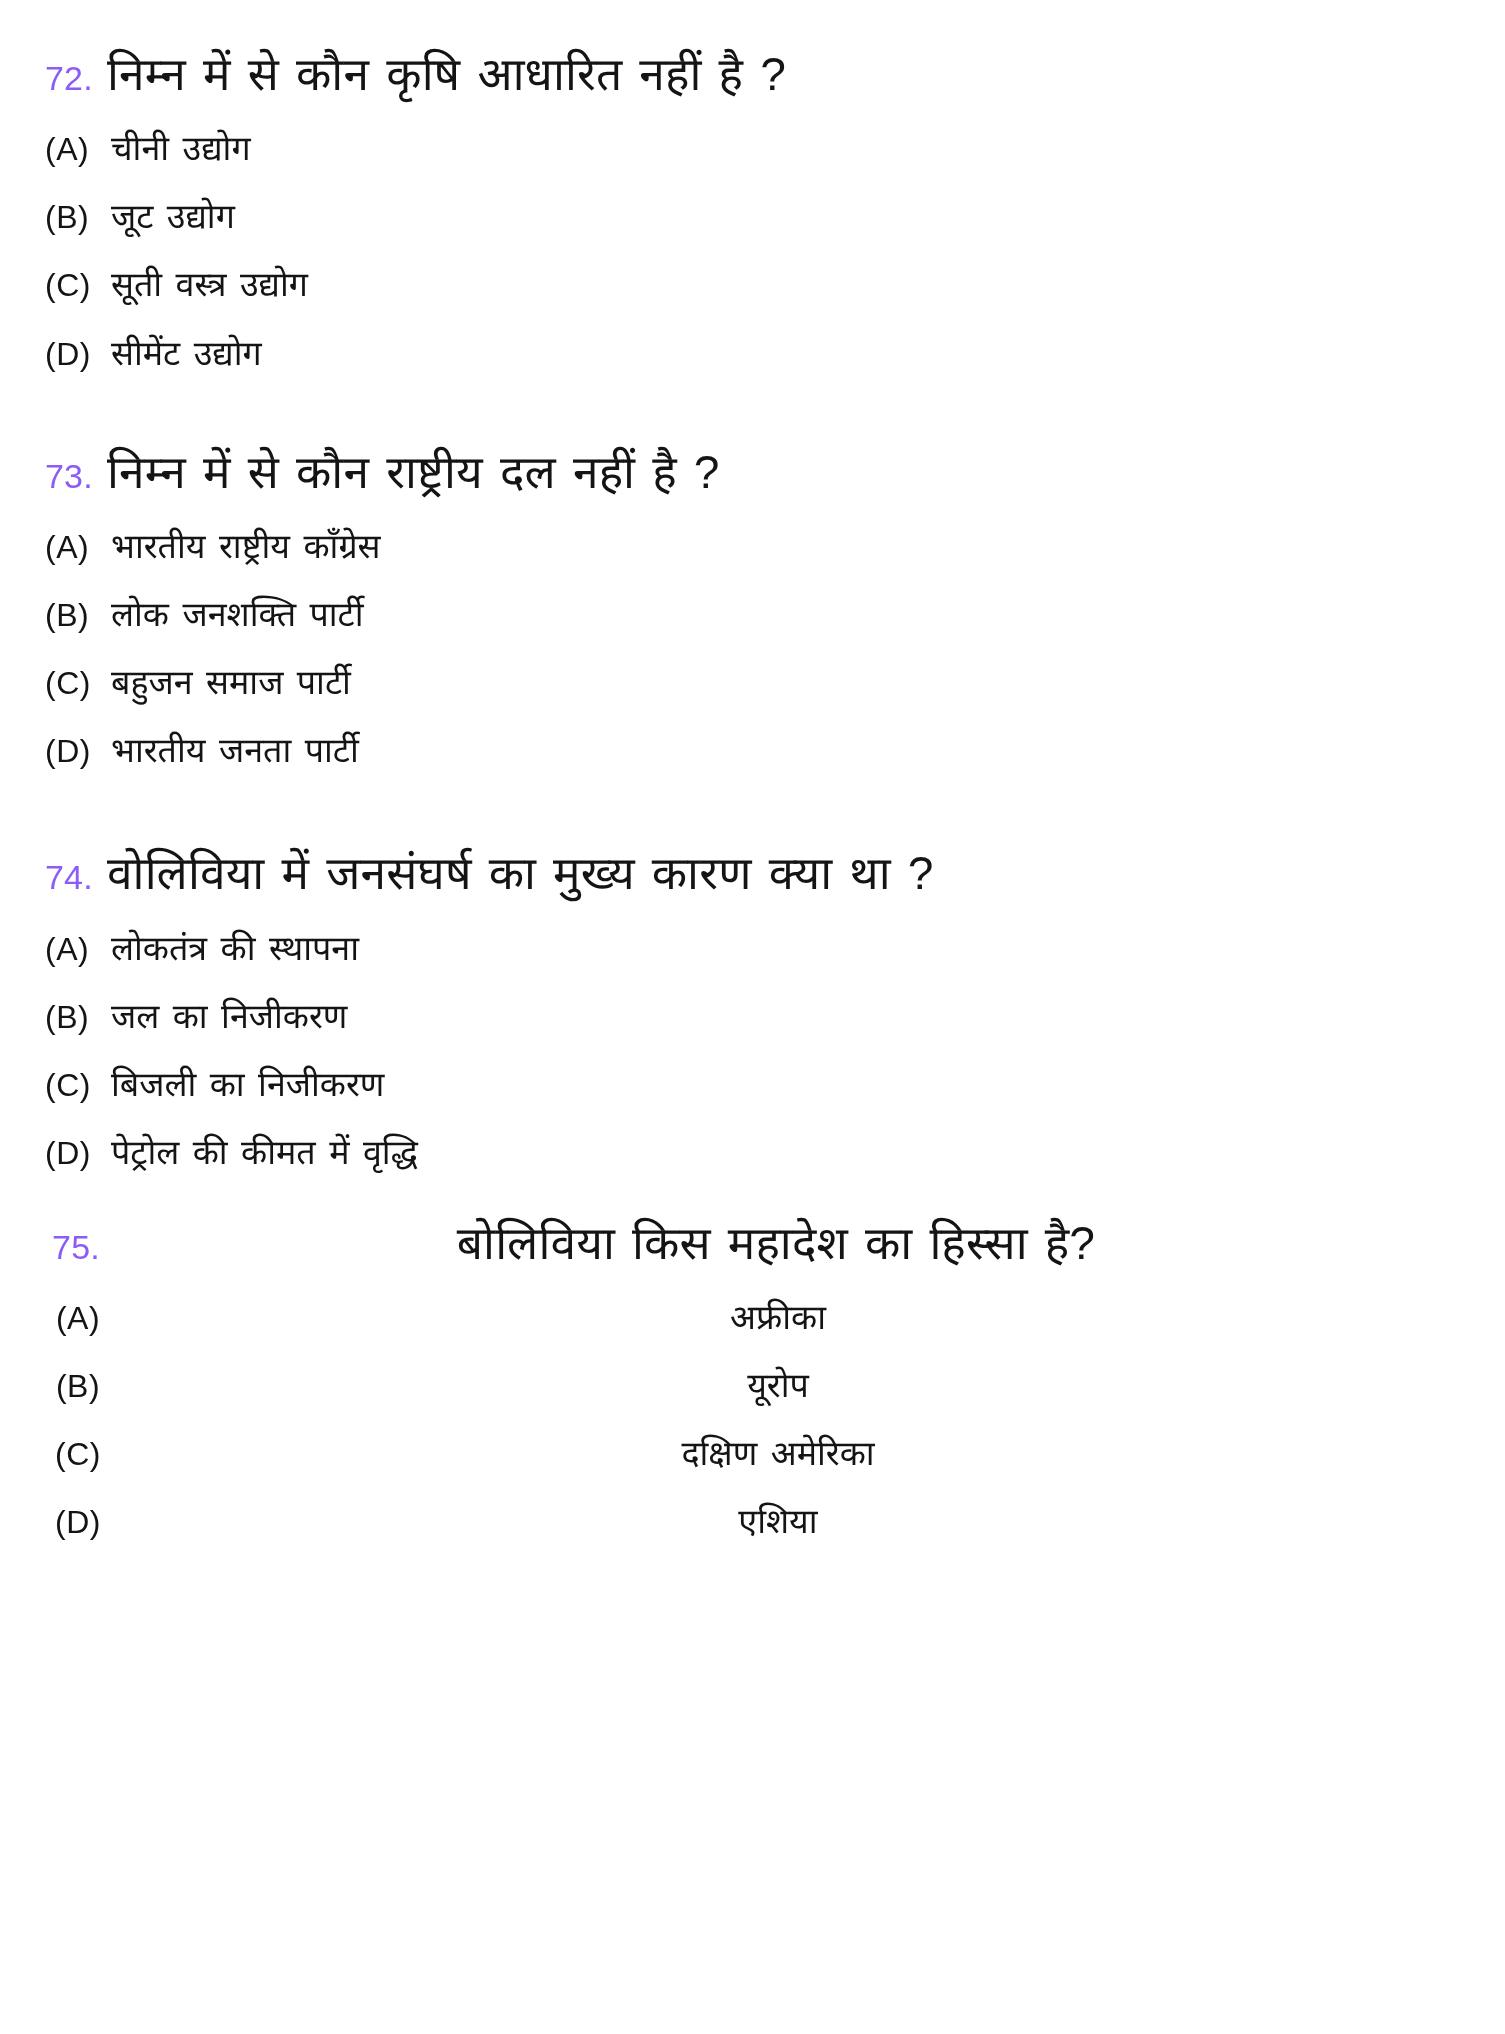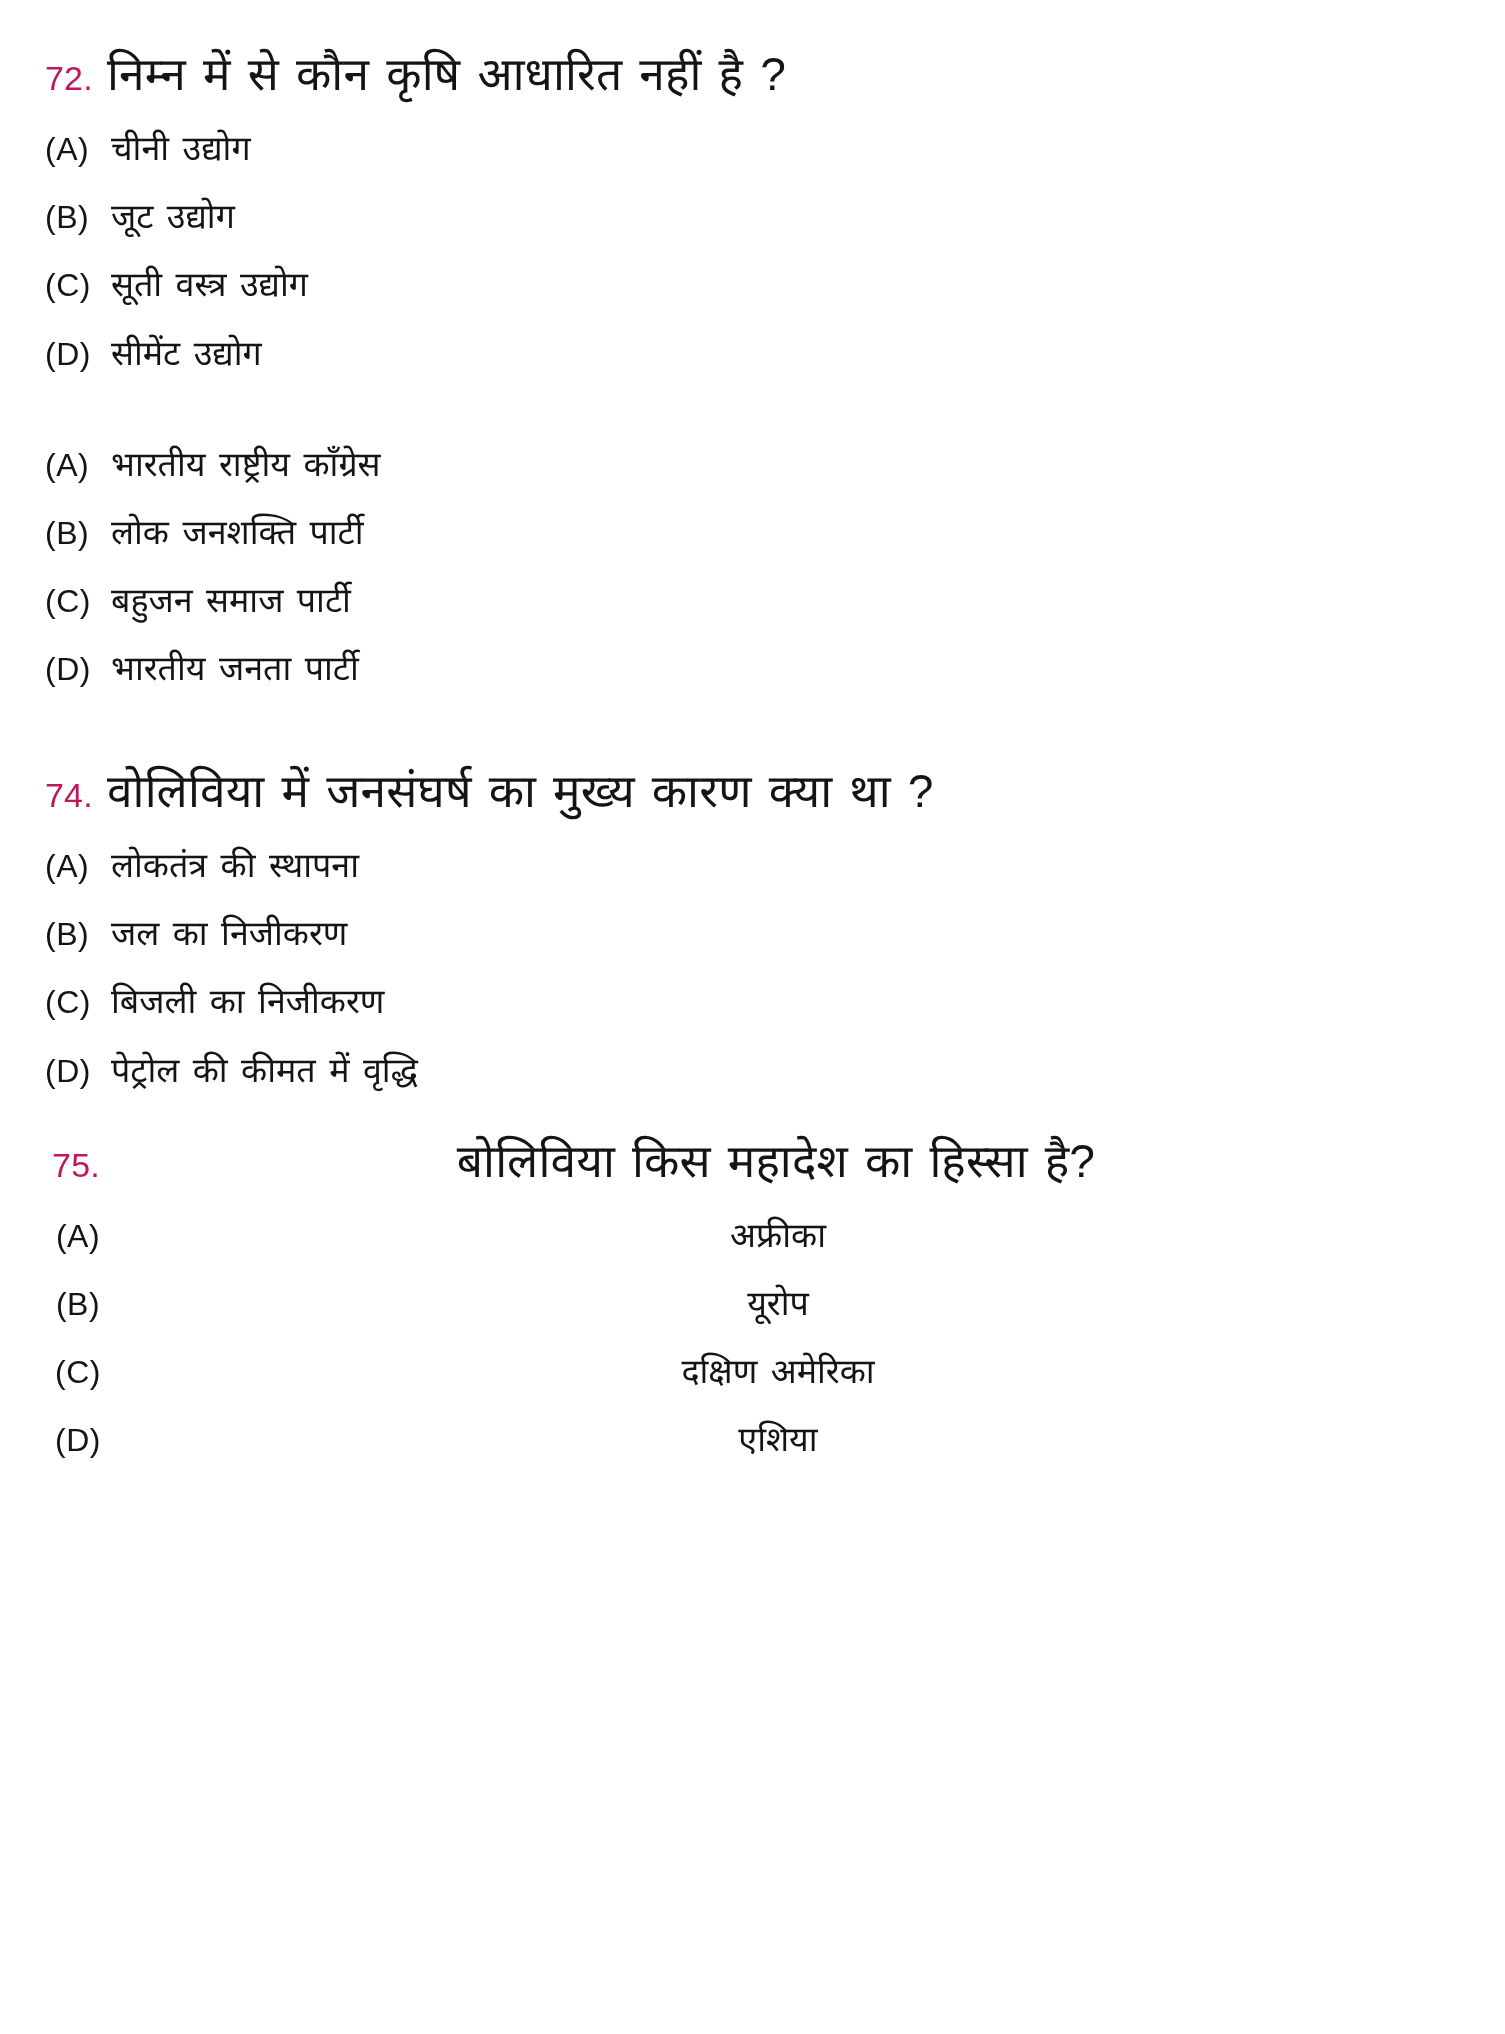--- a/index.html
+++ b/index.html
@@ -36,21 +36,21 @@
     line-height: 1.18;
     letter-spacing: 0.2px;
     margin-bottom: 28px;
     word-spacing: 4px;
     color: #141414;
   }
   .q-number {
     flex: 0 0 auto;
     min-width: 62px;
     font-size: 34px;
-    color: #be185d;
+    color: #8b5cf6;
   }
   .q-text {
     flex: 1 1 auto;
     font-size: 46px;
   }
   .options {
     margin-top: 10px;
   }
   .option-row {
     display: flex;
@@ -106,20 +106,24 @@
           <span class="opt-text">सूती वस्त्र उद्योग</span>
         </div>
         <div class="option-row">
           <span class="opt-label">(D)</span>
           <span class="opt-text">सीमेंट उद्योग</span>
         </div>
       </div>
     </div>
 
     <div class="question-block" id="block-73">
+      <div class="q-line">
+        <span class="q-number">73.</span>
+        <span class="q-text">निम्न में से कौन राष्ट्रीय दल नहीं है ?</span>
+      </div>
       <div class="options">
         <div class="option-row">
           <span class="opt-label">(A)</span>
           <span class="opt-text">भारतीय राष्ट्रीय काँग्रेस</span>
         </div>
         <div class="option-row">
           <span class="opt-label">(B)</span>
           <span class="opt-text">लोक जनशक्ति पार्टी</span>
         </div>
         <div class="option-row">

